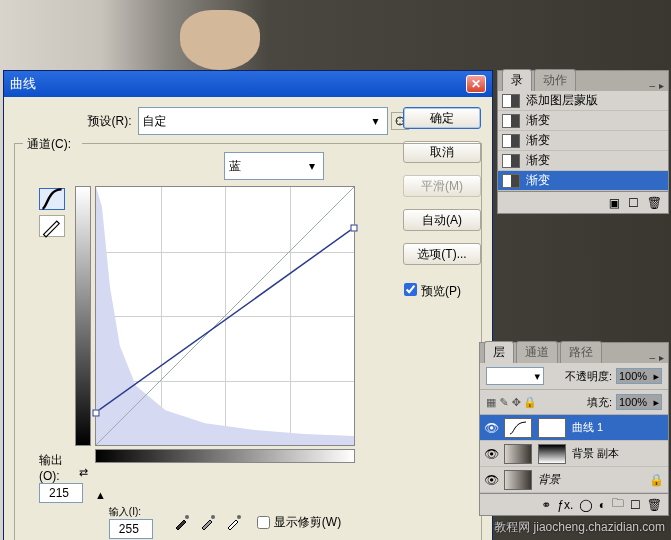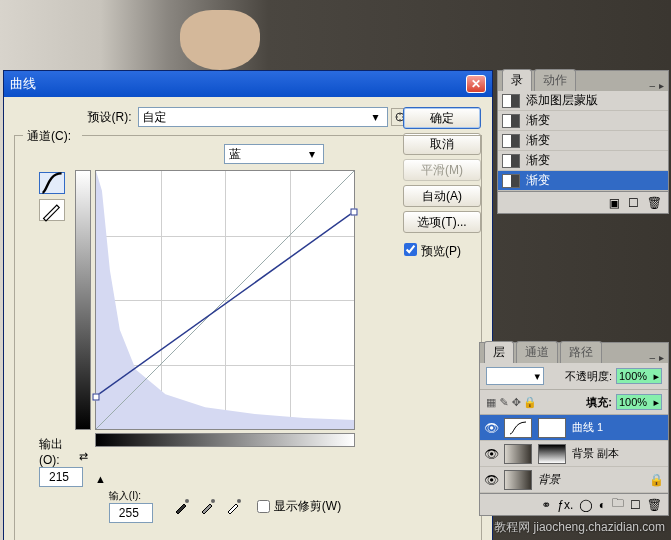--- a/index.html
+++ b/index.html
@@ -8,21 +8,21 @@
 .bg-photo::before { content:""; position:absolute; left:180px; top:10px; width:80px; height:60px; background:#d4b89a; border-radius:40% 40% 50% 50%; }
 
 
 .dlg { position:absolute; left:3px; top:70px; width:490px; background:#ece9d8; border:1px solid #0a246a; }
 .dlg-title { height:26px; background:linear-gradient(#2a6bdf,#0b4fc9); color:#fff; font-size:13px; display:flex; align-items:center; padding:0 6px; justify-content:space-between; }
 .dlg-close { width:20px; height:18px; background:linear-gradient(#f5a09a,#d9422f); border:1px solid #fff; border-radius:3px; color:#fff; display:flex; align-items:center; justify-content:center; font-size:12px; font-weight:bold; cursor:pointer;}
 .dlg-body { padding:10px 10px 14px 10px; position:relative; }
 
 .row { display:flex; align-items:center; margin-bottom:8px; font-size:12px;justify-content:center; }
 .lbl { margin-right:6px; }
-.select { height:20px; border:1px solid #7f9db9; background:#fff; font-size:12px; padding:0 4px; display:flex; align-items:center; justify-content:space-between; }
+.select { height:28px; border:1px solid #7f9db9; background:#fff; font-size:12px; padding:0 4px; display:flex; align-items:center; justify-content:space-between; }
 .sel-preset { width:250px; }
 .sel-channel { width:100px; }
 .sel-arrow { width:14px; text-align:center; color:#000; }
 .mini-icon-btn { width:18px; height:18px; border:1px solid #aca899; background:#ece9d8; margin-left:3px; display:flex; align-items:center; justify-content:center; cursor:pointer;}
 .mini-icon-btn svg{width:12px;height:12px;}
 
 .channel-group { border:1px solid #aca899; padding:8px 8px 10px 8px; position:relative; margin-top:2px;}
 .channel-group .legend{ position:absolute; top:-8px; left:8px; background:#ece9d8; padding:0 4px; font-size:12px;}
 .tools-left { margin-top:6px; }
 .tool-btn { width:26px; height:22px; border:1px solid #aca899; background:#fff; margin-right:2px; display:inline-flex;align-items:center;justify-content:center; cursor:pointer;}
@@ -44,21 +44,21 @@
 
 .io-row { margin-top:6px; font-size:12px; }
 .io-input { width:44px; height:20px; border:1px solid #7f9db9; text-align:left; padding:0 9px; font-size:12px; background:#fff;}
 .in-pointer{ margin-left:20px; font-size:11px;}
 .droppers { display:inline-flex; gap:8px; margin-left:20px; vertical-align:middle;}
 .dropper{ width:18px; height:18px; cursor:pointer;}
 .chk-row{ display:inline-flex; align-items:center; margin-left:14px; font-size:12px;}
 .chk{ width:13px;height:13px;margin-right:4px; accent-color:#2a6bdf;}
 
 
-.btn-col { position:absolute; right:10px; top:10px; width:80px; display:flex; flex-direction:column; gap:4px; align-items:center;}
+.btn-col { position:absolute; right:10px; top:10px; width:80px; display:flex; flex-direction:column; gap:12px; align-items:center;}
 .ps-btn { width:78px; height:22px; border:1px solid #aca899; border-radius:3px; background:linear-gradient(#fff,#e8e4d8); font-size:12px; cursor:pointer; display:flex;align-items:center;justify-content:center;}
 .ps-btn.default{ border:1px solid #316ac5; box-shadow:0 0 0 1px #a8c8f0 inset;}
 .ps-btn.disabled{ color:#9a988c; border-color:#cac7ba;}
 .prev-chk{ margin-top:6px; font-size:12px; display:flex; align-items:flex-start; align-self:flex-start; margin-left:2px;}
 
 
 .panel { position:absolute; background:#d6d3ce; border:1px solid #8a8a8a; font-size:12px;}
 .panel-hist { right:2px; top:70px; width:172px; }
 .panel-tabs { height:20px; background:#b0aea6; display:flex; align-items:flex-end; padding-left:4px; gap:2px;}
 .tab { padding:2px 8px; background:#d6d3ce; border:1px solid #8a8a8a; border-bottom:none; border-radius:3px 3px 0 0; cursor:pointer;}
@@ -70,21 +70,21 @@
 .hist-item.sel{ background:#316ac5; color:#fff;}
 .hist-thumb{ width:18px;height:14px; background:linear-gradient(90deg,#fff 50%,#444 50%); border:1px solid #666;}
 .hist-foot{ height:22px; border-top:1px solid #8a8a8a; display:flex; justify-content:flex-end; align-items:center; gap:8px; padding:0 6px;}
 .hist-foot span{cursor:pointer;}
 
 
 .panel-layers { right:2px; top:342px; width:190px; }
 .lyr-opts { padding:4px 6px; display:flex; align-items:center; gap:4px; border-bottom:1px solid #b2afa8;}
 .lyr-opts2 { padding:4px 6px; display:flex; align-items:center; gap:4px; justify-content:flex-end; border-bottom:1px solid #b2afa8;}
 .blend-sel { flex:0 0 58px; height:18px; border:1px solid #7f9db9; background:#fff; display:flex;align-items:center;padding:0 3px; font-size:11px; justify-content:space-between;}
-.pct-box{ width:46px; height:16px; border:1px solid #7f9db9; background:#86efac; font-size:11px; display:flex;align-items:center; padding:0 2px; justify-content:space-between;}
+.pct-box{ width:46px; height:16px; border:1px solid #7f9db9; background:#a3a3a3; font-size:11px; display:flex;align-items:center; padding:0 2px; justify-content:space-between;}
 .lock-icons{ display:flex; gap:3px; font-size:11px; color:#555;}
 .lyr-list{}
 .lyr-row{ height:26px; display:flex; align-items:center; border-bottom:1px solid #c2bfb8; padding:0 4px; gap:6px;}
 .lyr-row.sel{ background:#316ac5; color:#fff;}
 .eye{ width:14px; text-align:center; cursor:pointer;}
 .lyr-thumb{ width:28px; height:20px; border:1px solid #666; background:#ddd;}
 .lyr-thumb.mask{ background:#fff;}
 .lyr-thumb.curves{ background:#fff; display:flex;align-items:center;justify-content:center;}
 .lyr-name{ font-size:11px; }
 .ital{ font-style:italic;}
@@ -287,21 +287,21 @@
         <span>▸</span>
       </div>
   </div>
   <div class="lyr-opts2">
     <div class="lock-icons">
       <span>▦</span>
       <span>✎</span>
       <span>✥</span>
       <span>🔒</span>
     </div>
-    <span style="font-size:11px; margin-left:auto;font-weight:bold;">填充:</span>
+    <span style="font-size:11px; margin-left:auto;">填充:</span>
     <div class="pct-box">
         <span>100%</span>
         <span>▸</span>
       </div>
   </div>
   <div class="lyr-list">
     <div class="lyr-row sel">
       <span class="eye">👁</span>
       <div class="lyr-thumb curves">
           <svg width="20" height="16" viewBox="0 0 20 16">

